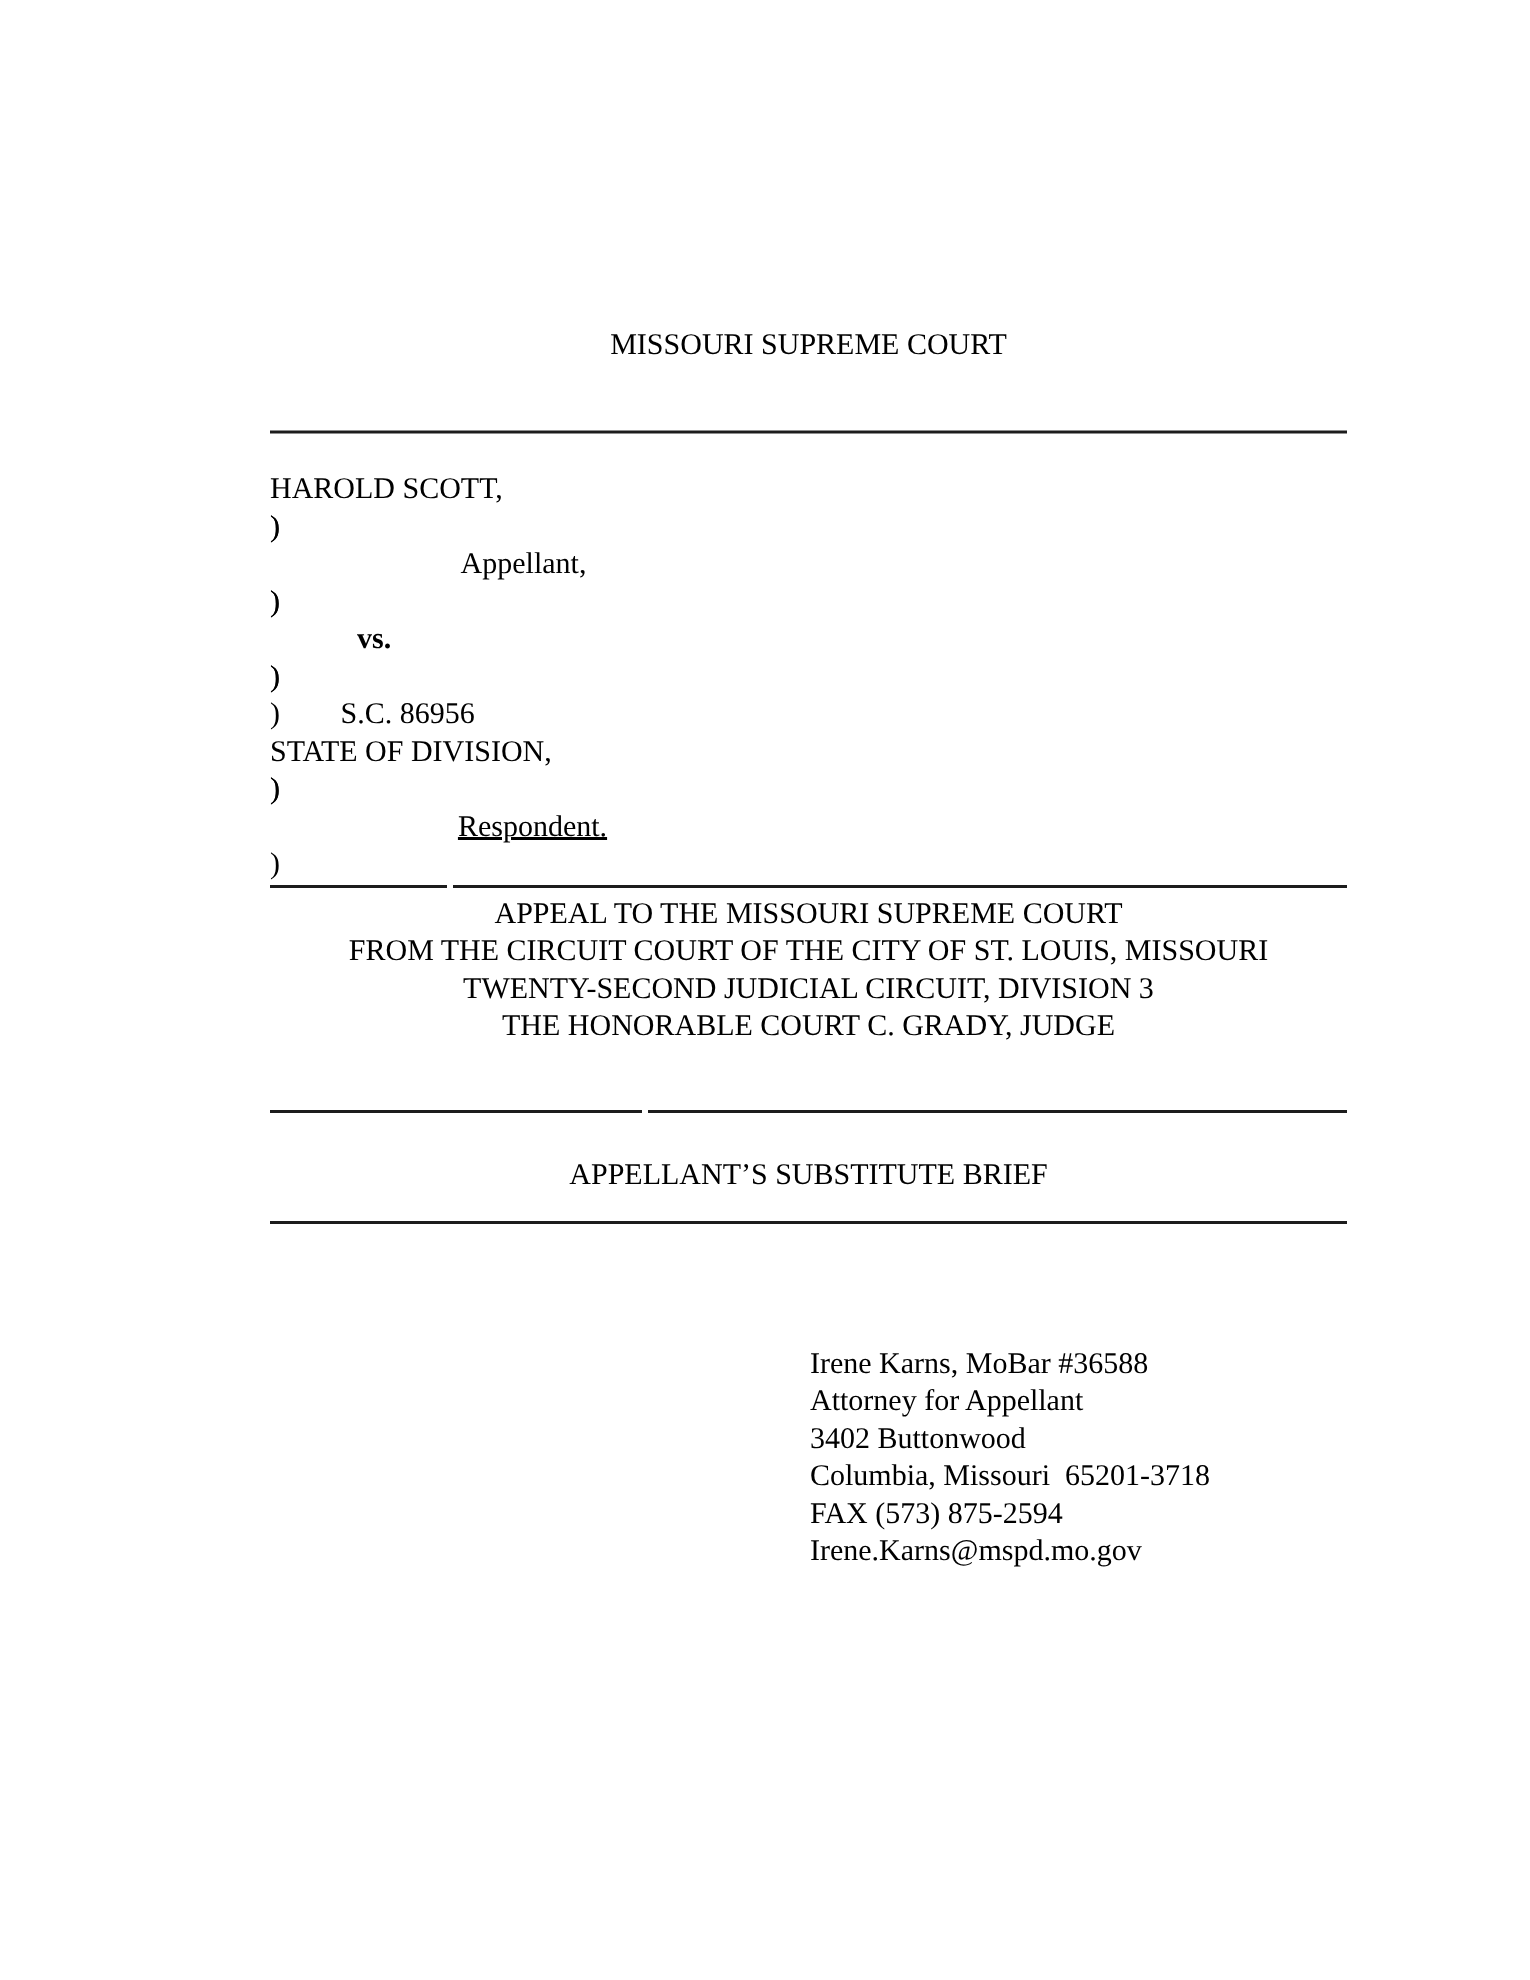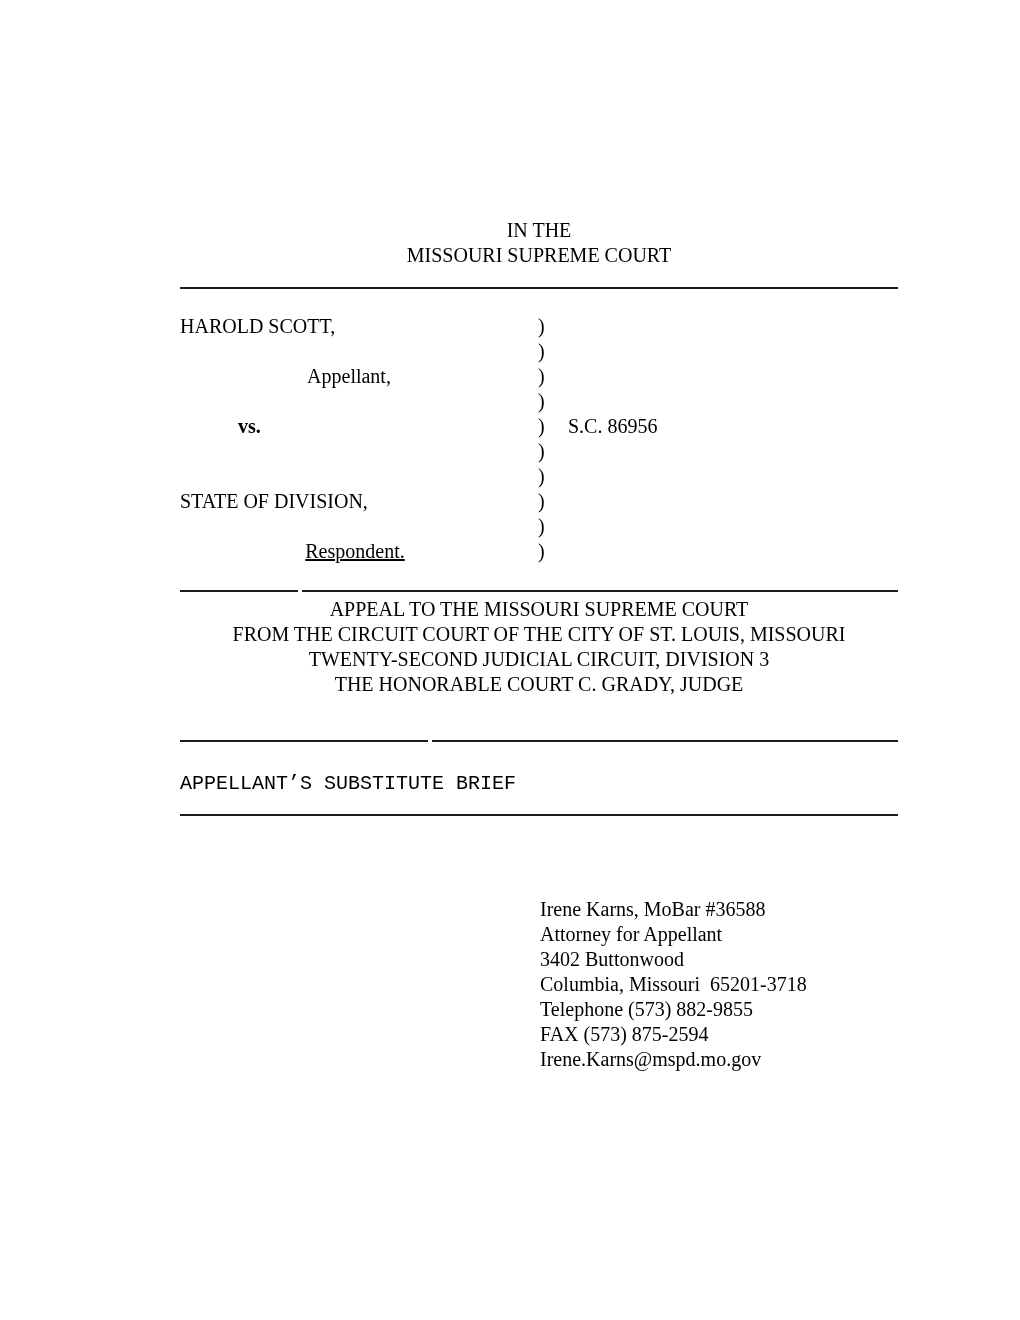--- a/index.html
+++ b/index.html
@@ -35,56 +35,55 @@
   .rule-2b { left: 302px; top: 590px; width: 596px; }
   .rule-3a { left: 180px; top: 740px; width: 248px; }
   .rule-3b { left: 432px; top: 740px; width: 466px; }
   .rule-4  { left: 180px; top: 814px; width: 718px; }
   .caption {
     position: absolute;
     left: 180px;
     top: 314px;
     width: 718px;
   }
-  .cap-row { display: flex; height: 25px; }
+  .cap-row { display: flex; height: 25px; flex-direction: column; }
   .cap-c1  { width: 358px; box-sizing: border-box; }
   .al-left   { text-align: left; }
   .al-right  { text-align: center; padding-right: 20px; }
   .al-right2 { text-align: center; padding-right: 8px; text-decoration: underline; }
   .al-indent { text-align: left; padding-left: 58px; font-weight: bold; }
   .cap-paren { width: 8px; }
-  .cap-right { margin-left: 22px; }
+  .cap-right { margin-left: 47px; }
   .appeal-block {
     position: absolute;
     left: 180px;
     top: 597px;
     width: 718px;
     text-align: center;
   }
   .brief-title {
     position: absolute;
     left: 180px;
     top: 771px;
     width: 718px;
-    font-family: Liberation Mono, monospace;
+    text-align: center;
   }
   .attorney-block {
     position: absolute;
     left: 540px;
     top: 897px;
   }
   .att-line { white-space: pre; }
 </style>
 </head>
 <body>
 
 <div class="page">
 
   <div class="court-header">
-    <div>IN THE</div>
     <div>MISSOURI SUPREME COURT</div>
   </div>
 
   <div class="rule rule-1"></div>
 
   <div class="caption">
     <div class="cap-row">
       <span class="cap-c1 al-left">HAROLD SCOTT,</span>
       <span class="cap-paren">)</span>
     </div>
@@ -142,18 +141,17 @@
 
   <div class="brief-title">APPELLANT’S SUBSTITUTE BRIEF</div>
 
   <div class="rule rule-4"></div>
 
   <div class="attorney-block">
     <div class="att-line">Irene Karns, MoBar #36588</div>
     <div class="att-line">Attorney for Appellant</div>
     <div class="att-line">3402 Buttonwood</div>
     <div class="att-line">Columbia, Missouri  65201-3718</div>
-    <div class="att-line">Telephone (573) 882-9855</div>
     <div class="att-line">FAX (573) 875-2594</div>
     <div class="att-line">Irene.Karns@mspd.mo.gov</div>
   </div>
 
 </div>
 
 </body></html>

